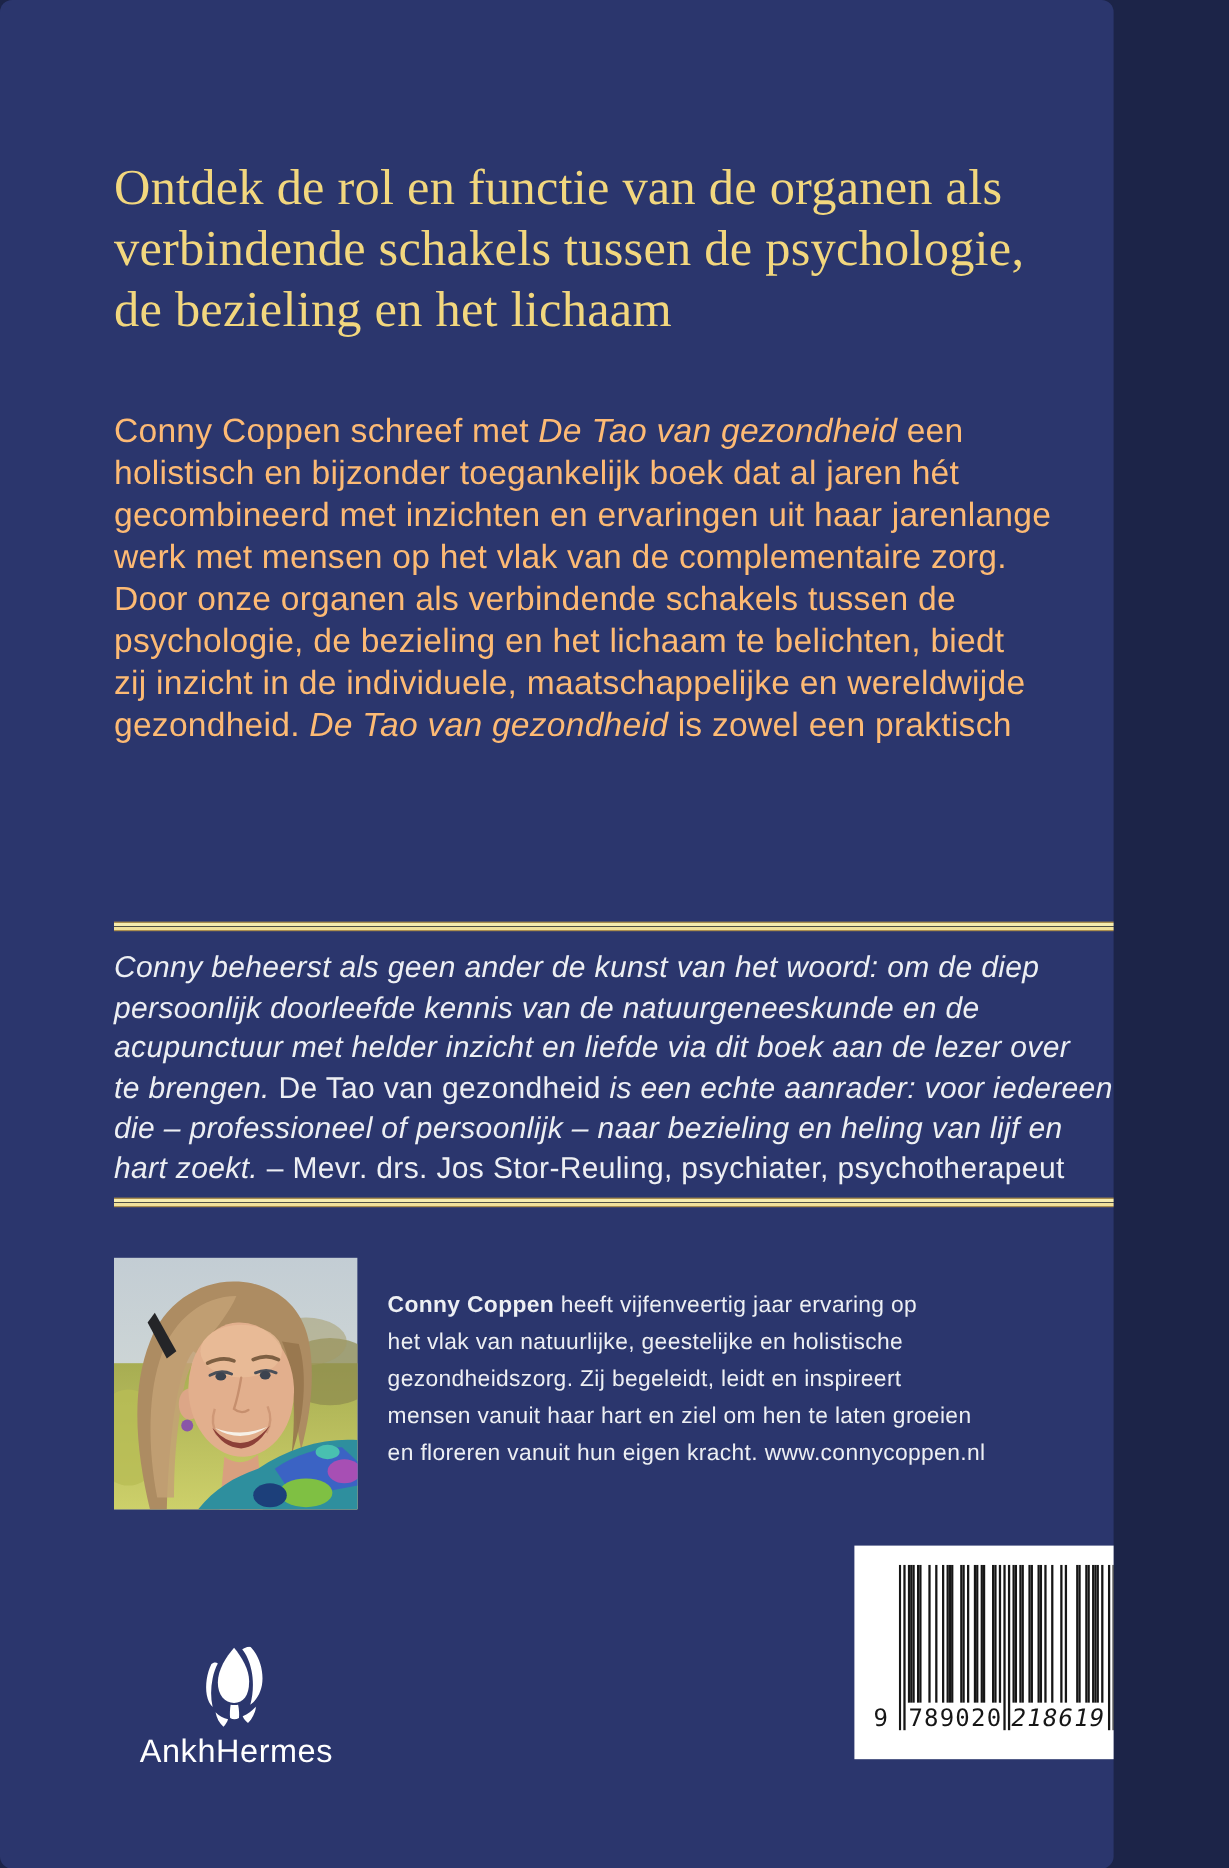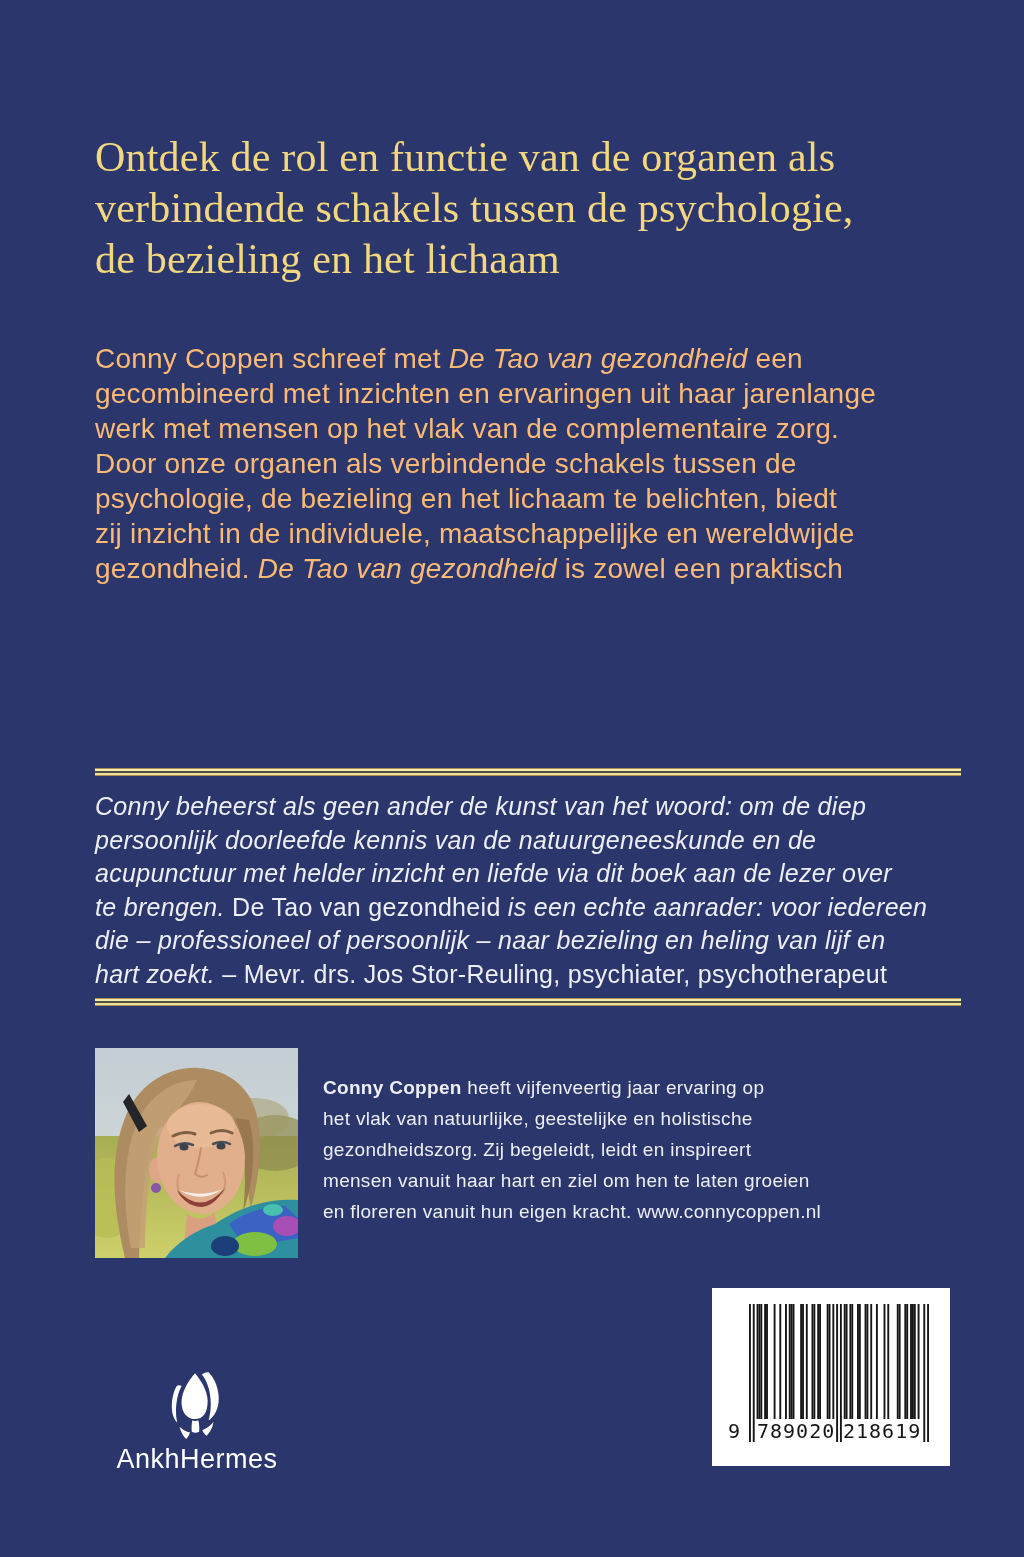--- a/index.html
+++ b/index.html
@@ -1,21 +1,22 @@
 <!DOCTYPE html>
 <html><head>
 <meta charset="utf-8">
 <style>
   html,body{margin:0;padding:0;background:#1c2448;}
   #cover{
     position:relative;
-    width:1024px;height:1557px;
+    width:928px;height:1557px;
     background:#2b366d;
     overflow:hidden;
     font-family:"Liberation Sans",sans-serif;
+    border-radius:10px;
     -webkit-font-smoothing:antialiased;
   }
   .abs{position:absolute;}
   
   #headline{
     left:95px;top:132px;width:890px;
     font-family:"Liberation Serif",serif;
     font-size:42px;line-height:51px;
     color:#f2d77e;
     letter-spacing:0.2px;
@@ -77,35 +78,36 @@
   .bc-digit{
     position:absolute;
     font-family:"DejaVu Sans Mono",monospace;
     font-size:20px;line-height:24px;color:#161616;
     background:#ffffff;
     text-align:center;
     top:131px;
   }
   #bc-d9{left:12px;width:20px;}
   #bc-g1{left:45px;width:76px;letter-spacing:1px;}
-  #bc-g2{left:131px;width:78px;letter-spacing:1px;}
+  #bc-g2{left:131px;width:78px;letter-spacing:1px;font-style:italic;}
 </style>
 </head>
 <body>
 
 <div id="cover">
 
   <div id="headline" class="abs">
       <div>Ontdek de rol en functie van de organen als</div>
       <div>verbindende schakels tussen de psychologie,</div>
       <div>de bezieling en het lichaam</div>
     </div>
 
   <div id="description" class="abs">
       <div><span class="seg-normal">Conny Coppen schreef met </span><span class="seg-italic">De Tao van gezondheid</span><span class="seg-normal"> een</span></div>
+      <div>holistisch en bijzonder toegankelijk boek dat al jaren hét</div>
       <div>gecombineerd met inzichten en ervaringen uit haar jarenlange</div>
       <div>werk met mensen op het vlak van de complementaire zorg.</div>
       <div>Door onze organen als verbindende schakels tussen de</div>
       <div>psychologie, de bezieling en het lichaam te belichten, biedt</div>
       <div>zij inzicht in de individuele, maatschappelijke en wereldwijde</div>
       <div><span class="seg-normal">gezondheid. </span><span class="seg-italic">De Tao van gezondheid</span><span class="seg-normal"> is zowel een praktisch</span></div>
     </div>
 
   <div id="rule-top" class="abs gold-rule"></div>
 

